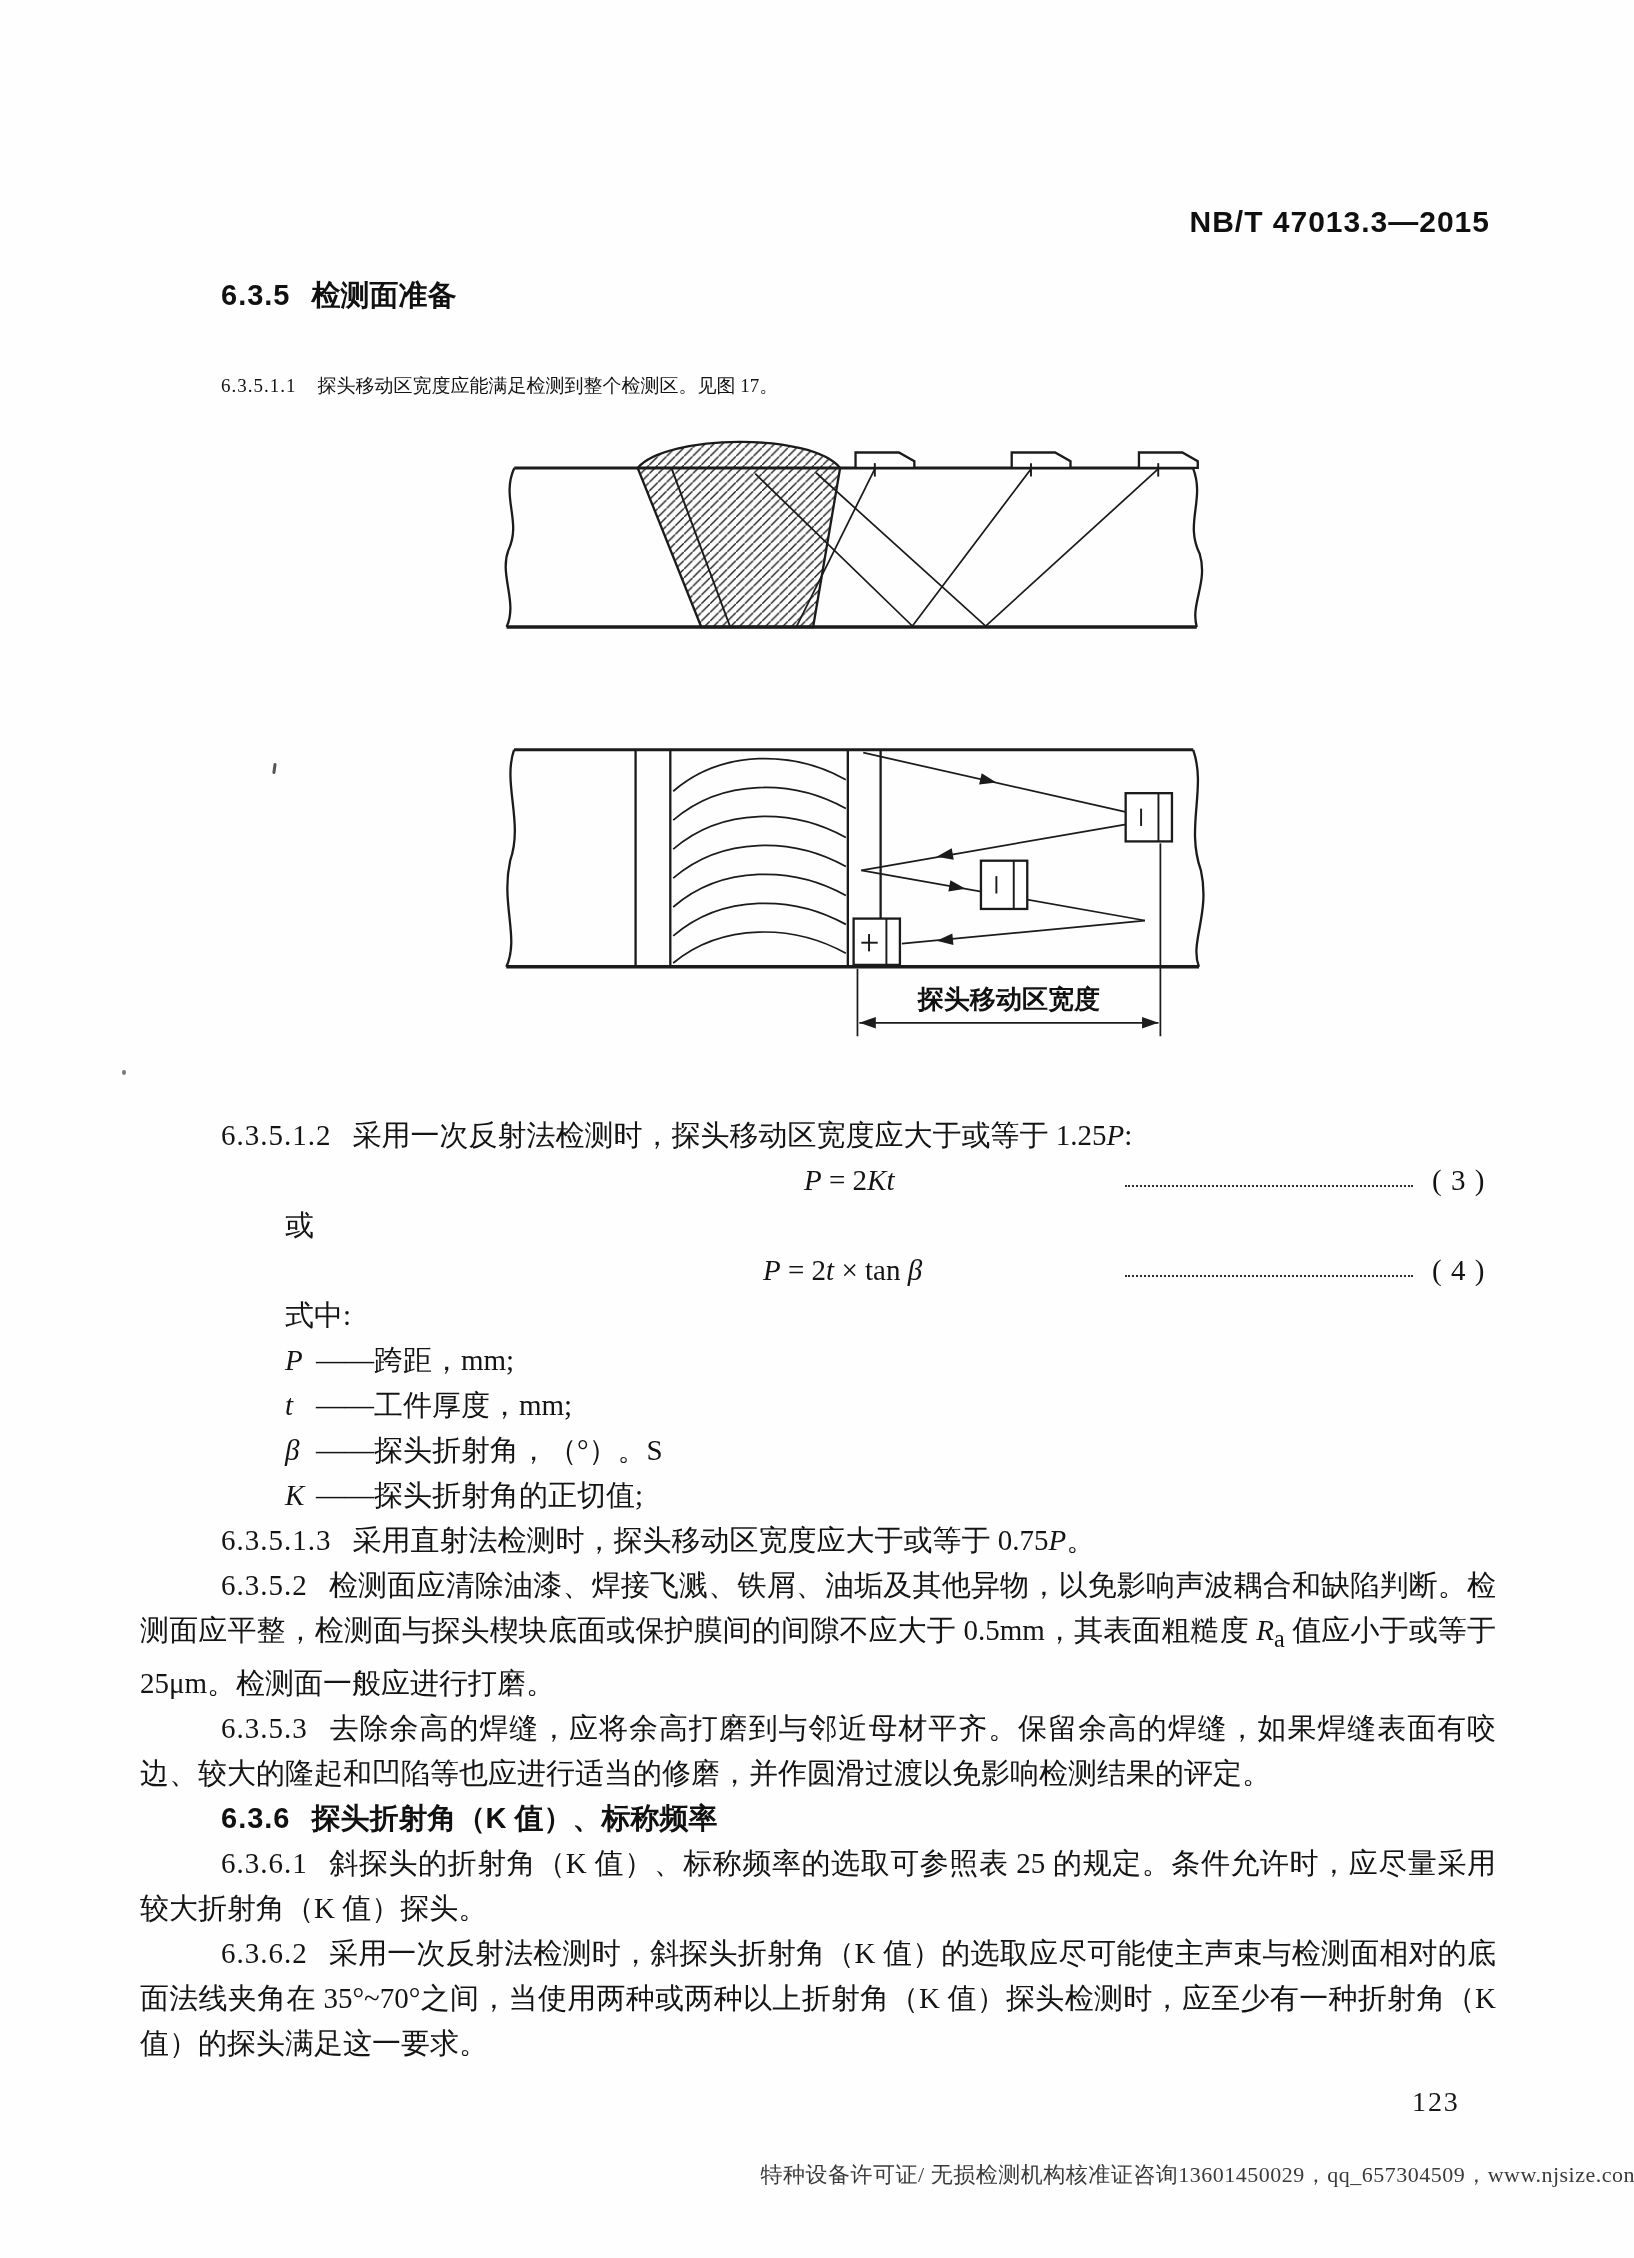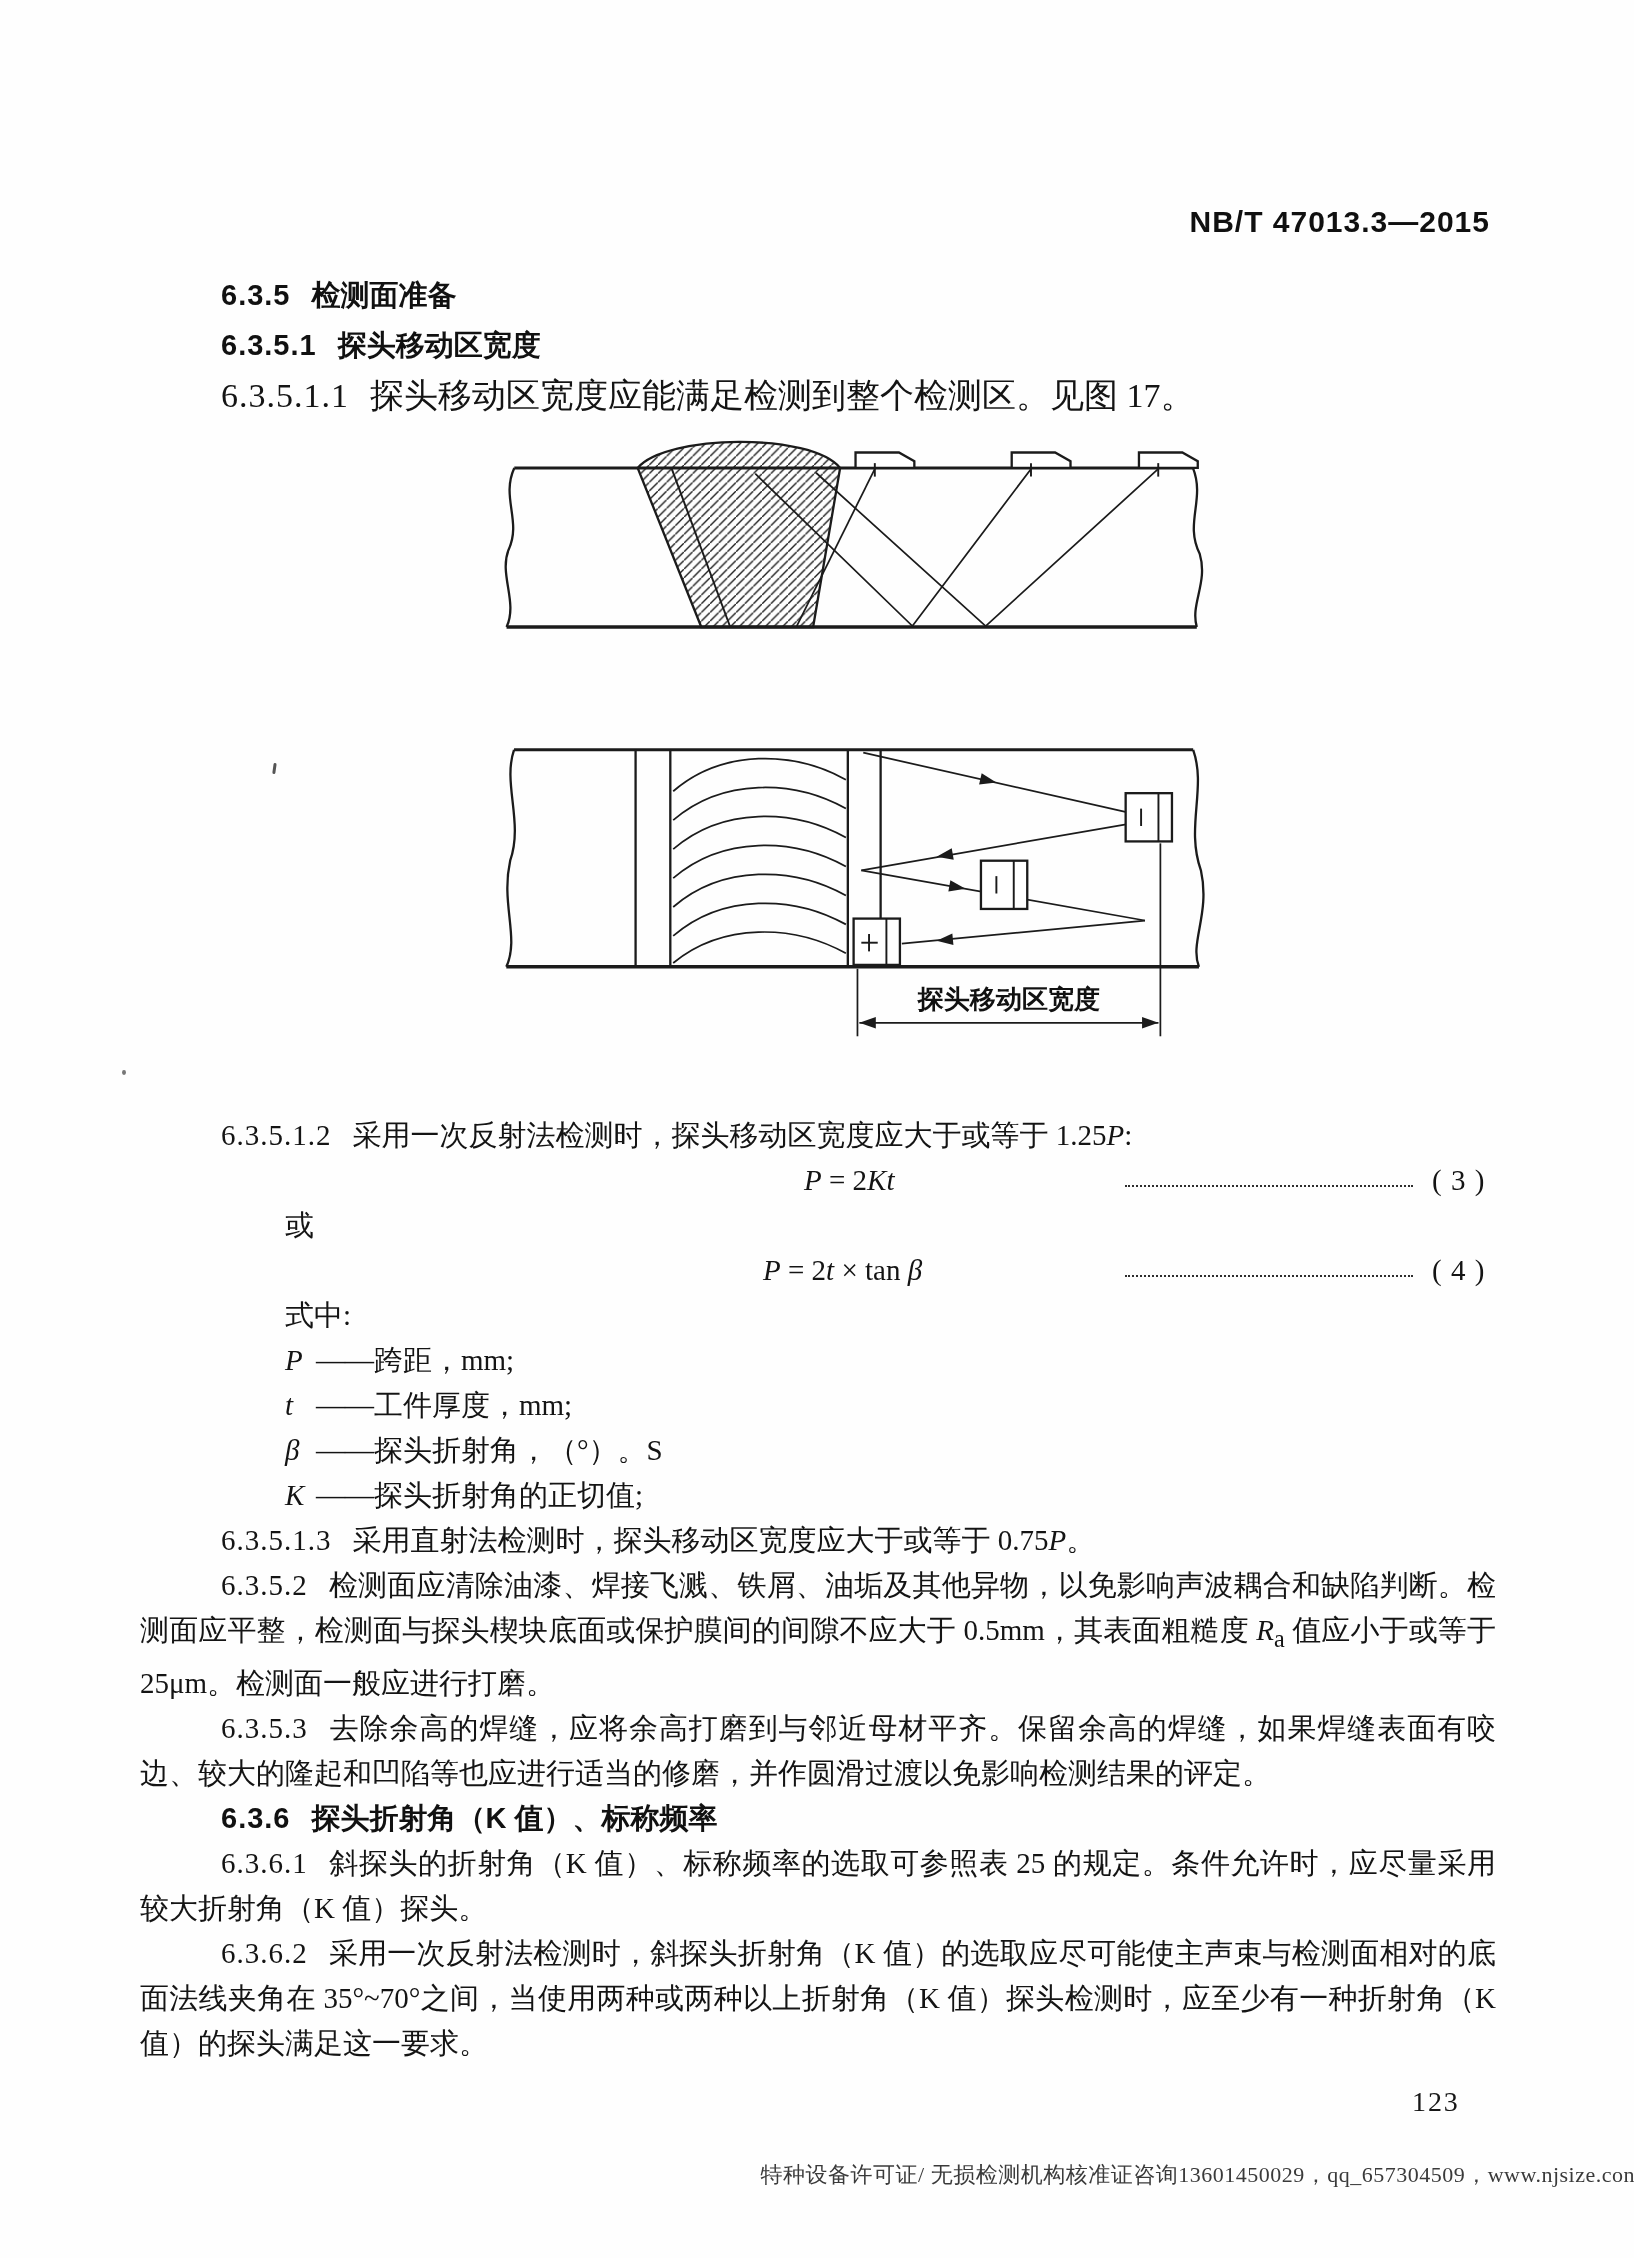--- a/index.html
+++ b/index.html
@@ -13,21 +13,21 @@
   }
   .abs{position:absolute;}
   
   #std-header{
     top:205px;right:145px;
     font-family:"Liberation Sans",sans-serif;
     font-weight:600;font-size:30px;letter-spacing:1px;color:#101010;
   }
   
   .heading{font-family:"Liberation Sans",sans-serif;font-weight:bold;font-size:29px;color:#111;}
-  .bodytext{font-size:34px;color:#141414;}
+  .bodytext{font-size:19px;color:#141414;}
   .lead-num{margin-right:21px;letter-spacing:1px;margin-top:8px;}
   #blockA-1{top:276px;left:140px;padding-left:81px;}
   #blockA-2{top:326px;left:140px;padding-left:81px;}
   #blockA-3{top:373px;left:140px;padding-left:81px;}
   #blockB{
     top:1113px;left:140px;width:1356px;
     font-size:29px;line-height:45px;text-align:justify;
   }
   #blockB p{margin:0;text-indent:81px;}
   .line{height:45px;position:relative;}
@@ -58,23 +58,20 @@
 </style>
 </head>
 <body>
 
 <div class="page">
 
   <div class="abs" id="std-header">NB/T 47013.3—2015</div>
 
   <div class="abs heading" id="blockA-1">
     <span class="lead-num">6.3.5</span><span>检测面准备</span>
-  </div>
-  <div class="abs heading" id="blockA-2">
-    <span class="lead-num">6.3.5.1</span><span>探头移动区宽度</span>
   </div>
   <div class="abs bodytext" id="blockA-3">
     <span class="lead-num">6.3.5.1.1</span><span>探头移动区宽度应能满足检测到整个检测区。见图 17。</span>
   </div>
 
   <svg class="abs" id="fig-svg1" width="763" height="241" viewBox="0 0 790 250">
     <defs>
       <pattern id="hatch" width="9" height="9" patternUnits="userSpaceOnUse">
         <path d="M-2 11 L11 -2" stroke="#1b1b1b" stroke-width="1.4"></path>
       </pattern>

